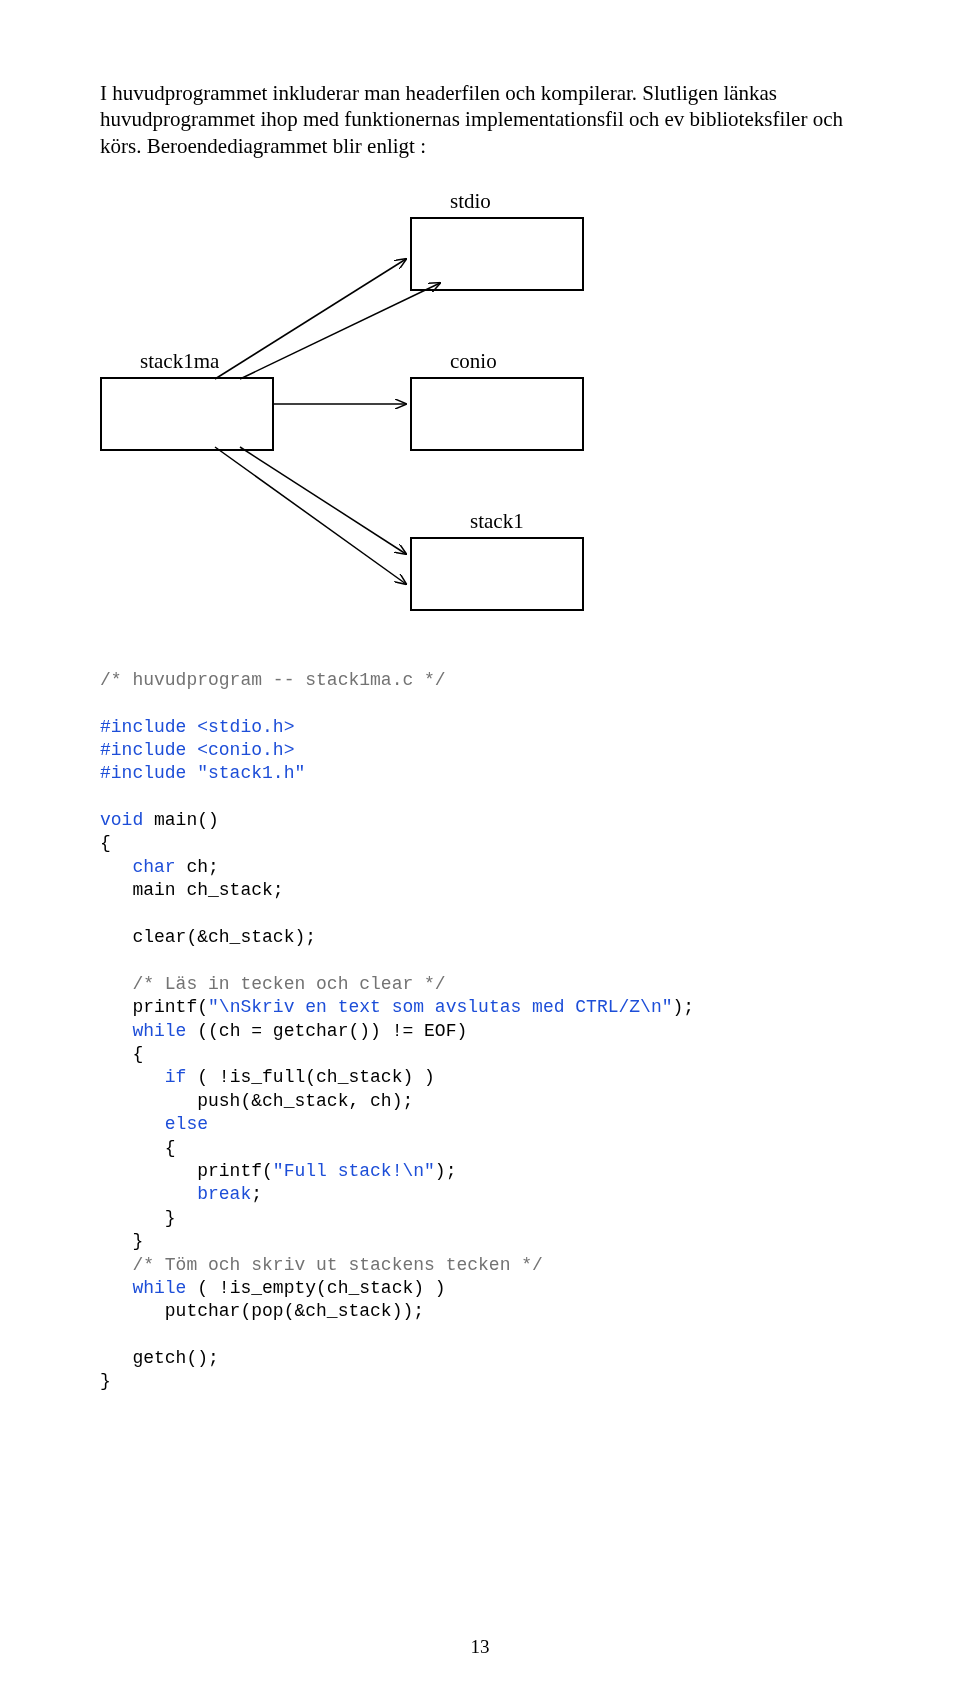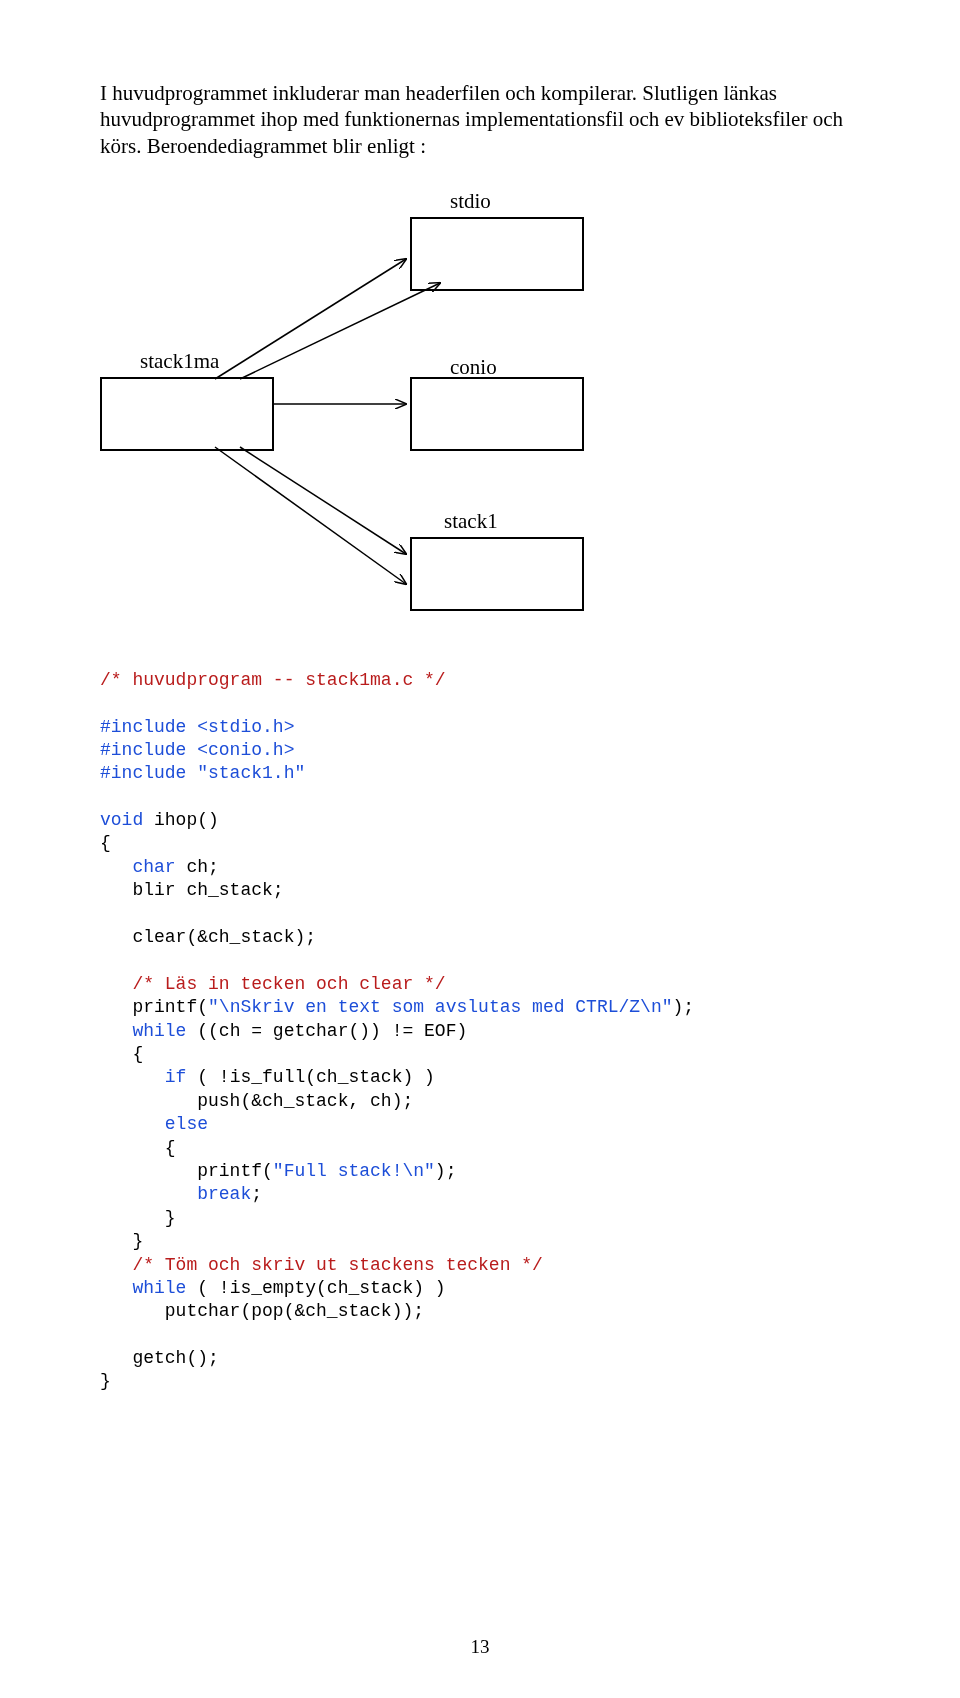--- a/index.html
+++ b/index.html
@@ -46,43 +46,43 @@
     overflow: visible;
   }
   .code {
     font-family: "Courier New", Courier, monospace;
     font-size: 18px;
     line-height: 1.3;
     white-space: pre;
     margin-top: 30px;
   }
   .code .blue { color: #1d4ed8; }
-  .code .green { color: #b91c1c; }
+  .code .green { color: #737373; }
   .pagenum {
     position: absolute;
     bottom: 40px;
     left: 0;
     width: 960px;
     text-align: center;
     font-size: 19px;
   }
 </style>
 </head>
 <body>
 
 <div class="page">
 
   <div class="intro">I huvudprogrammet inkluderar man headerfilen och kompilerar. Slutligen länkas huvudprogrammet ihop med funktionernas implementationsfil och ev biblioteksfiler och körs. Beroendediagrammet blir enligt :</div>
 
   <div class="diagram">
 
     <div class="dlabel" style="left:350px; top:10px;">stdio</div>
     <div class="dlabel" style="left:40px; top:170px;">stack1ma</div>
-    <div class="dlabel" style="left:350px; top:176px;">conio</div>
-    <div class="dlabel" style="left:344px; top:330px;">stack1</div>
+    <div class="dlabel" style="left:350px; top:170px;">conio</div>
+    <div class="dlabel" style="left:370px; top:330px;">stack1</div>
 
     <div class="box" style="left:310px; top:38px;"></div>
     <div class="box" style="left:0px; top:198px;"></div>
     <div class="box" style="left:310px; top:198px;"></div>
     <div class="box" style="left:310px; top:358px;"></div>
 
     <svg class="arrows">
       <defs>
         <marker id="ah" markerWidth="12" markerHeight="10" refX="11" refY="5" orient="auto" markerUnits="userSpaceOnUse">
           <path d="M0,0 L12,5 L0,10" fill="none" stroke="#000" stroke-width="1.5"></path>
@@ -100,24 +100,24 @@
       <line x1="115" y1="268" x2="306" y2="405" stroke="#000" stroke-width="1.5" marker-end="url(#ah)"></line>
     </svg>
   </div>
 
   <div class="code"><span class="green">/* huvudprogram -- stack1ma.c */</span>
 
 <span class="blue">#include &lt;stdio.h&gt;</span>
 <span class="blue">#include &lt;conio.h&gt;</span>
 <span class="blue">#include "stack1.h"</span>
 
-<span class="blue">void</span><span> ihop()</span>
+<span class="blue">void</span><span> main()</span>
 <span>{</span>
 <span>   </span><span class="blue">char</span><span> ch;</span>
-<span>   blir ch_stack;</span>
+<span>   main ch_stack;</span>
 
 <span>   clear(&amp;ch_stack);</span>
 
 <span>   </span><span class="green">/* Läs in tecken och clear */</span>
 <span>   printf(</span><span class="blue">"\nSkriv en text som avslutas med CTRL/Z\n"</span><span>);</span>
 <span>   </span><span class="blue">while</span><span> ((ch = getchar()) != EOF)</span>
 <span>   {</span>
 <span>      </span><span class="blue">if</span><span> ( !is_full(ch_stack) )</span>
 <span>         push(&amp;ch_stack, ch);</span>
 <span>      </span><span class="blue">else</span>

